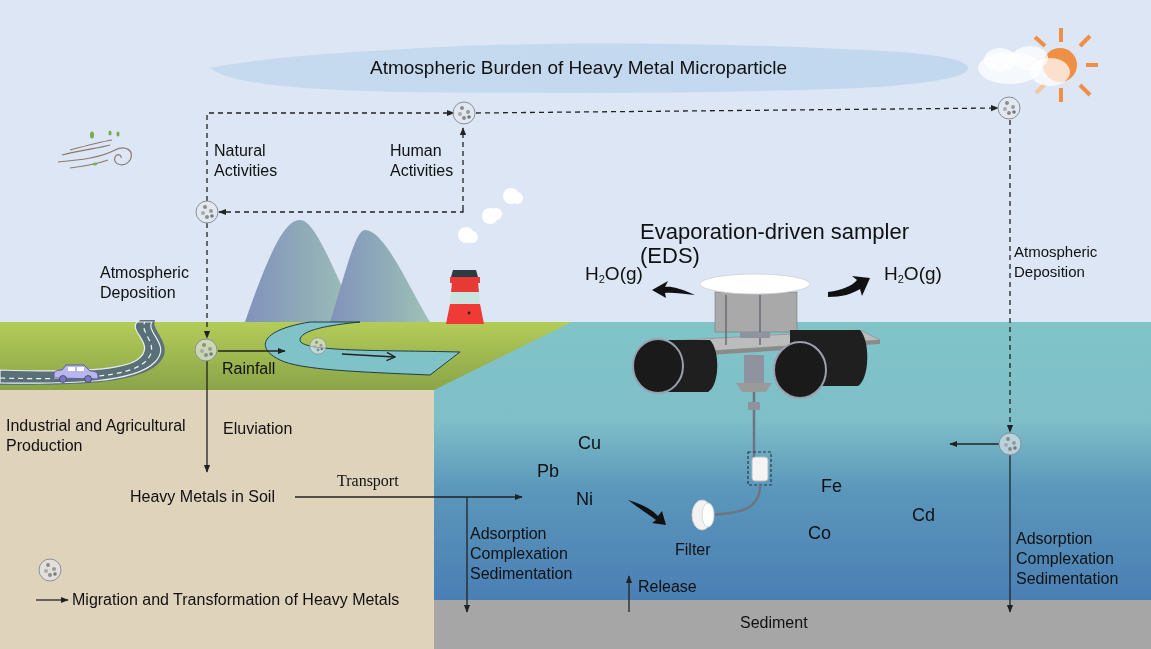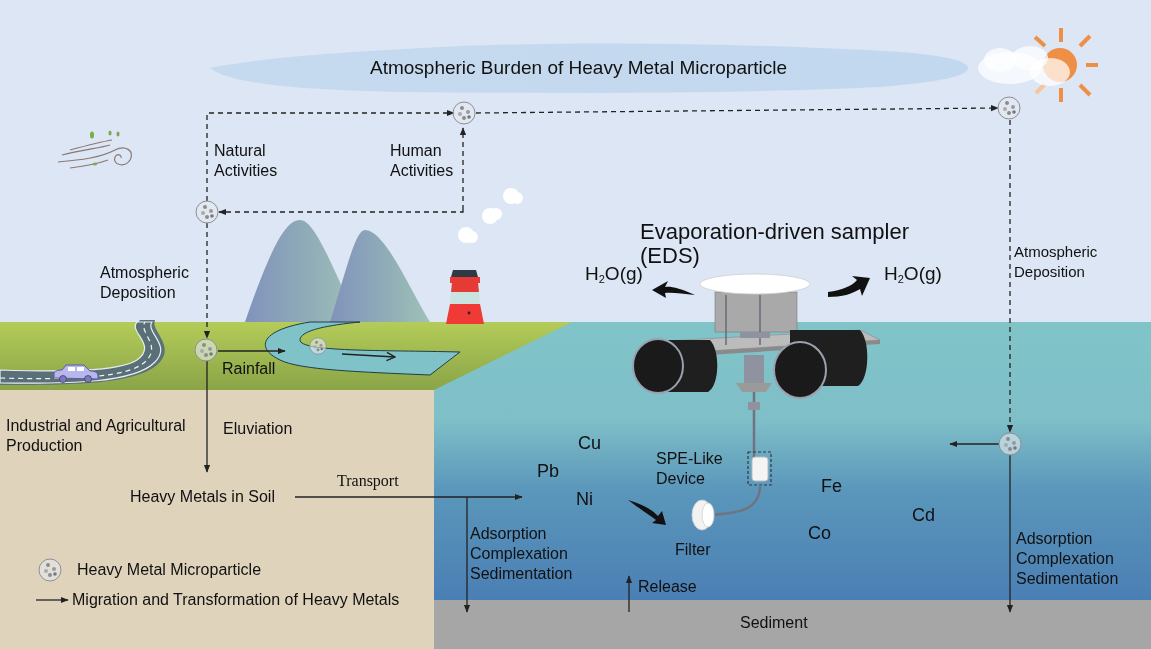--- a/index.html
+++ b/index.html
@@ -243,28 +243,23 @@
       <div>Sedimentation</div>
 </div>
 <div class="lbl" style="left:1016px;top:529px;width:112px;">
   <div>Adsorption</div>
       <div>Complexation</div>
       <div>Sedimentation</div>
 </div>
 <div class="lbl left" style="left:638px;top:577px;">Release</div>
 <div class="lbl" style="left:740px;top:613px;width:100px;">Sediment</div>
 
-<div class="lbl" style="left:656px;top:449px;width:84px;">
-  <div>SPE-Like</div>
-      <div>Device</div>
-</div>
 <div class="lbl" style="left:675px;top:540px;width:50px;">Filter</div>
 
 <div class="lbl left metal" style="left:578px;top:433px;">Cu</div>
 <div class="lbl left metal" style="left:537px;top:461px;">Pb</div>
 <div class="lbl left metal" style="left:576px;top:489px;">Ni</div>
 <div class="lbl left metal" style="left:821px;top:476px;">Fe</div>
 <div class="lbl left metal" style="left:912px;top:505px;">Cd</div>
 <div class="lbl left metal" style="left:808px;top:523px;">Co</div>
 
-<div class="lbl left" style="left:77px;top:560px;">Heavy Metal Microparticle</div>
 <div class="lbl left" style="left:72px;top:590px;">Migration and Transformation of Heavy Metals</div>
 </div>
 
 </body></html>

